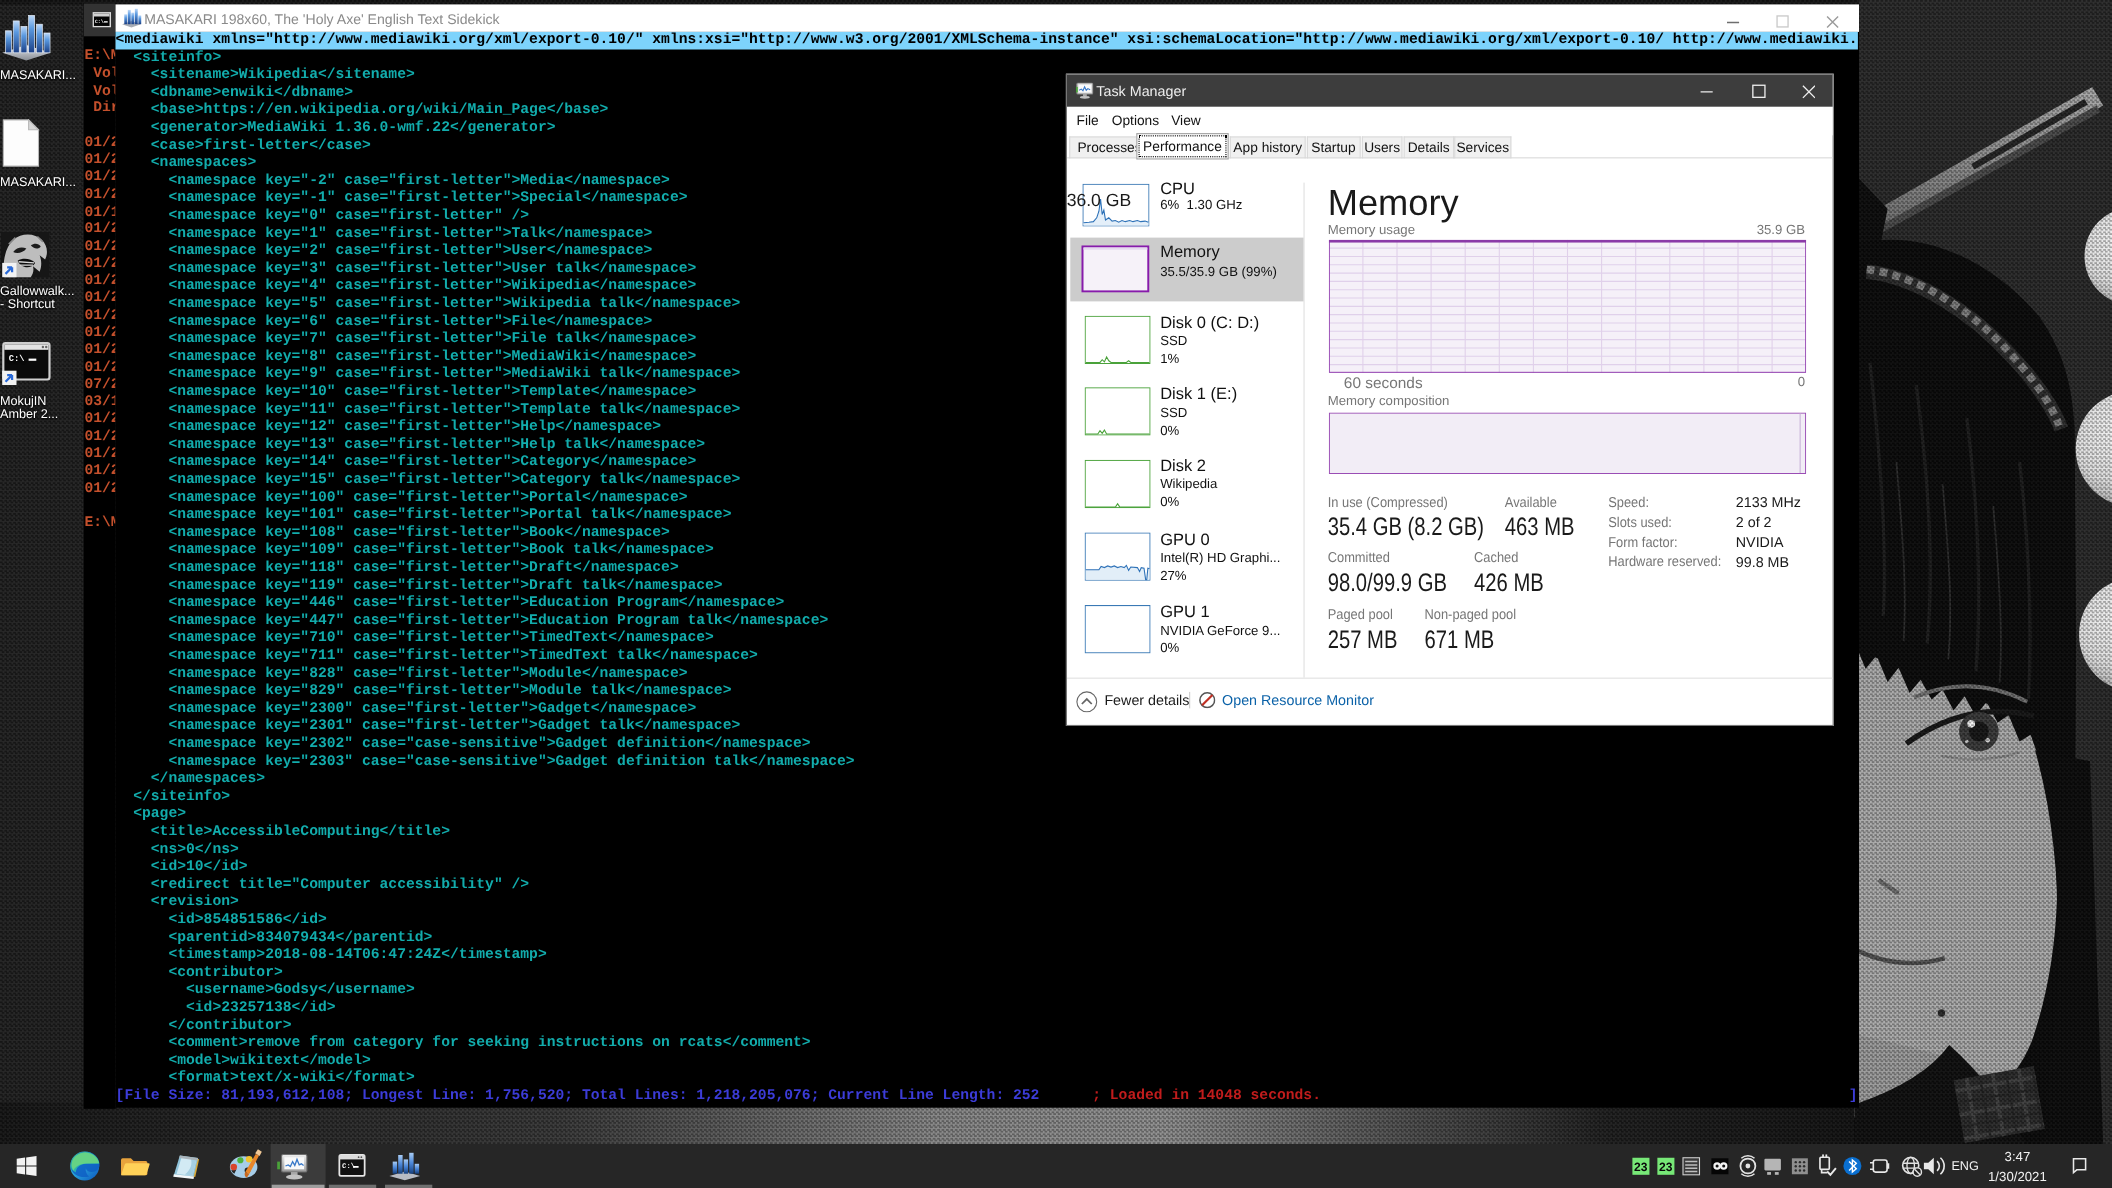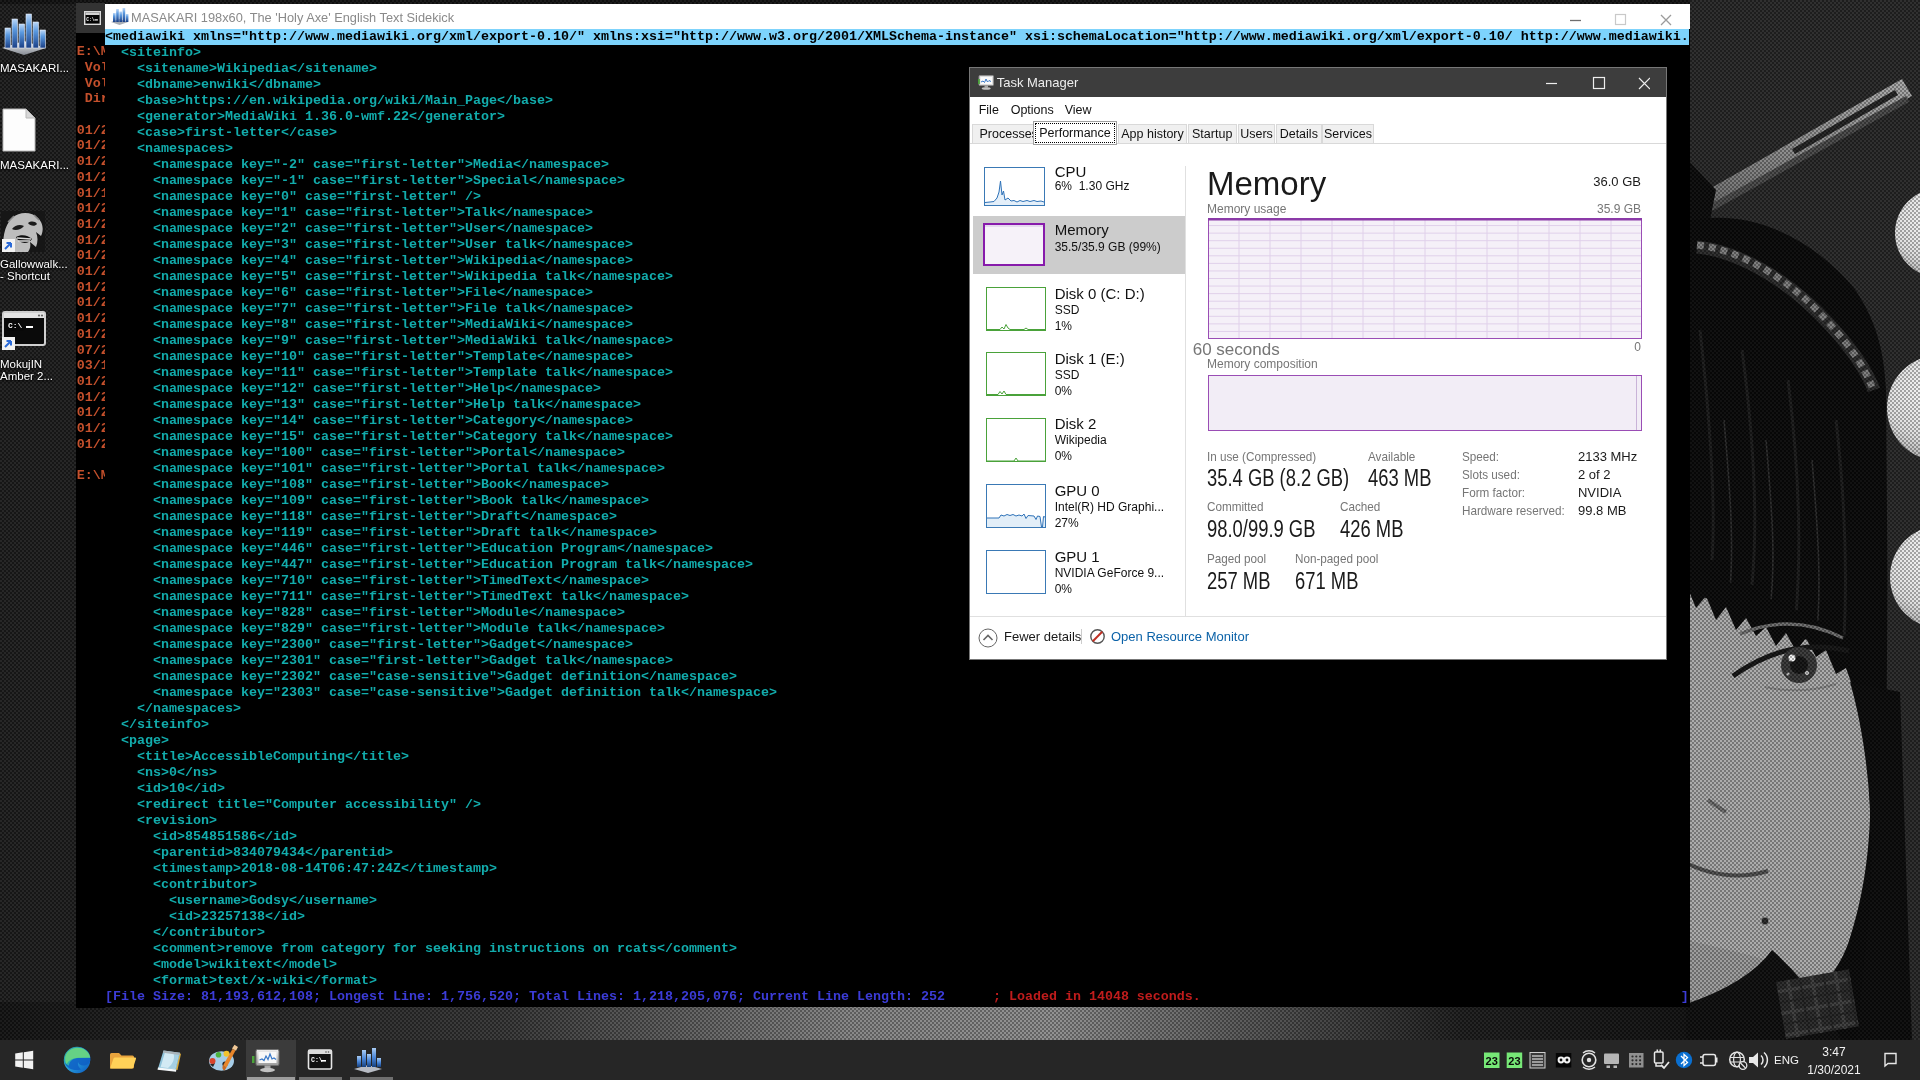--- a/index.html
+++ b/index.html
@@ -390,32 +390,32 @@
     <div class="ss" style="top:448.2px">27%</div>
     <svg class="abs" style="left:16.3px;top:482.2px" width="60" height="44">
       <rect x="0.5" y="0.5" width="59" height="43" fill="#fff" stroke="#3a79b5"></rect>
     </svg>
     <div class="sh" style="top:480.2px">GPU 1</div>
     <div class="ss" style="top:498.2px">NVIDIA GeForce 9...</div>
     <div class="ss" style="top:514.2px">0%</div>
   </div>
   <div id="tmmain">
     <div class="abs" style="left:237.3px;top:97px;font-size:33px;color:#1a1a1a">Memory</div>
-    <div class="abs" style="left:0;top:106.2px;width:671.3px;text-align:right;font-size:13px;color:#1a1a1a">36.0 GB</div>
+    <div class="abs" style="left:0;top:106.2px;width:671.3px;text-align:left;font-size:16px;color:#1a1a1a">36.0 GB</div>
     <div class="abs grey" style="left:237.3px;top:134.2px;font-size:12px">Memory usage</div>
     <div class="abs grey" style="left:0;top:134.2px;width:671.3px;text-align:right;font-size:12px">35.9 GB</div>
     <svg class="abs" style="left:238.3px;top:150.2px" width="434" height="121">
       <rect x="0" y="0" width="434" height="121" fill="#f5f0f8"></rect>
       <g stroke="#e0d0ea" stroke-width="1">
         <path id="ggrid" d="M31,0 V121 M62,0 V121 M93,0 V121 M124,0 V121 M155,0 V121 M186,0 V121 M217,0 V121 M248,0 V121 M279,0 V121 M310,0 V121 M341,0 V121 M372,0 V121 M403,0 V121 M0,7.56 H434 M0,15.13 H434 M0,22.69 H434 M0,30.25 H434 M0,37.81 H434 M0,45.38 H434 M0,52.94 H434 M0,60.50 H434 M0,68.06 H434 M0,75.63 H434 M0,83.19 H434 M0,90.75 H434 M0,98.31 H434 M0,105.88 H434 M0,113.44 H434 "></path>
       </g>
       <rect x="0.5" y="0.5" width="433" height="120" fill="none" stroke="#9a4db5"></rect>
       <rect x="0" y="0" width="434" height="2.5" fill="#8b3aa8"></rect>
     </svg>
-    <div class="abs grey" style="left:223px;top:272.2px;font-size:17px">60 seconds</div>
+    <div class="abs grey" style="left:252px;top:272.2px;font-size:14px">60 seconds</div>
     <div class="abs grey" style="left:0;top:272.2px;width:671.3px;text-align:right;font-size:12px">0</div>
     <div class="abs grey" style="left:237.3px;top:289.2px;font-size:12px">Memory composition</div>
     <svg class="abs" style="left:238.3px;top:307.2px" width="434" height="56">
       <rect x="0" y="0" width="434" height="56" fill="#f2edf6"></rect>
       <rect x="0.5" y="0.5" width="433" height="55" fill="none" stroke="#9a4db5"></rect>
       <line x1="428.5" y1="1" x2="428.5" y2="55" stroke="#c9b3d8"></line>
     </svg>
     <div class="lbl" style="left:237.3px;top:380.9px">In use (Compressed)</div>
     <div class="lbl" style="left:398.3px;top:380.9px">Available</div>
     <div class="val" style="left:237.3px;top:397.7px">35.4 GB (8.2 GB)</div>

